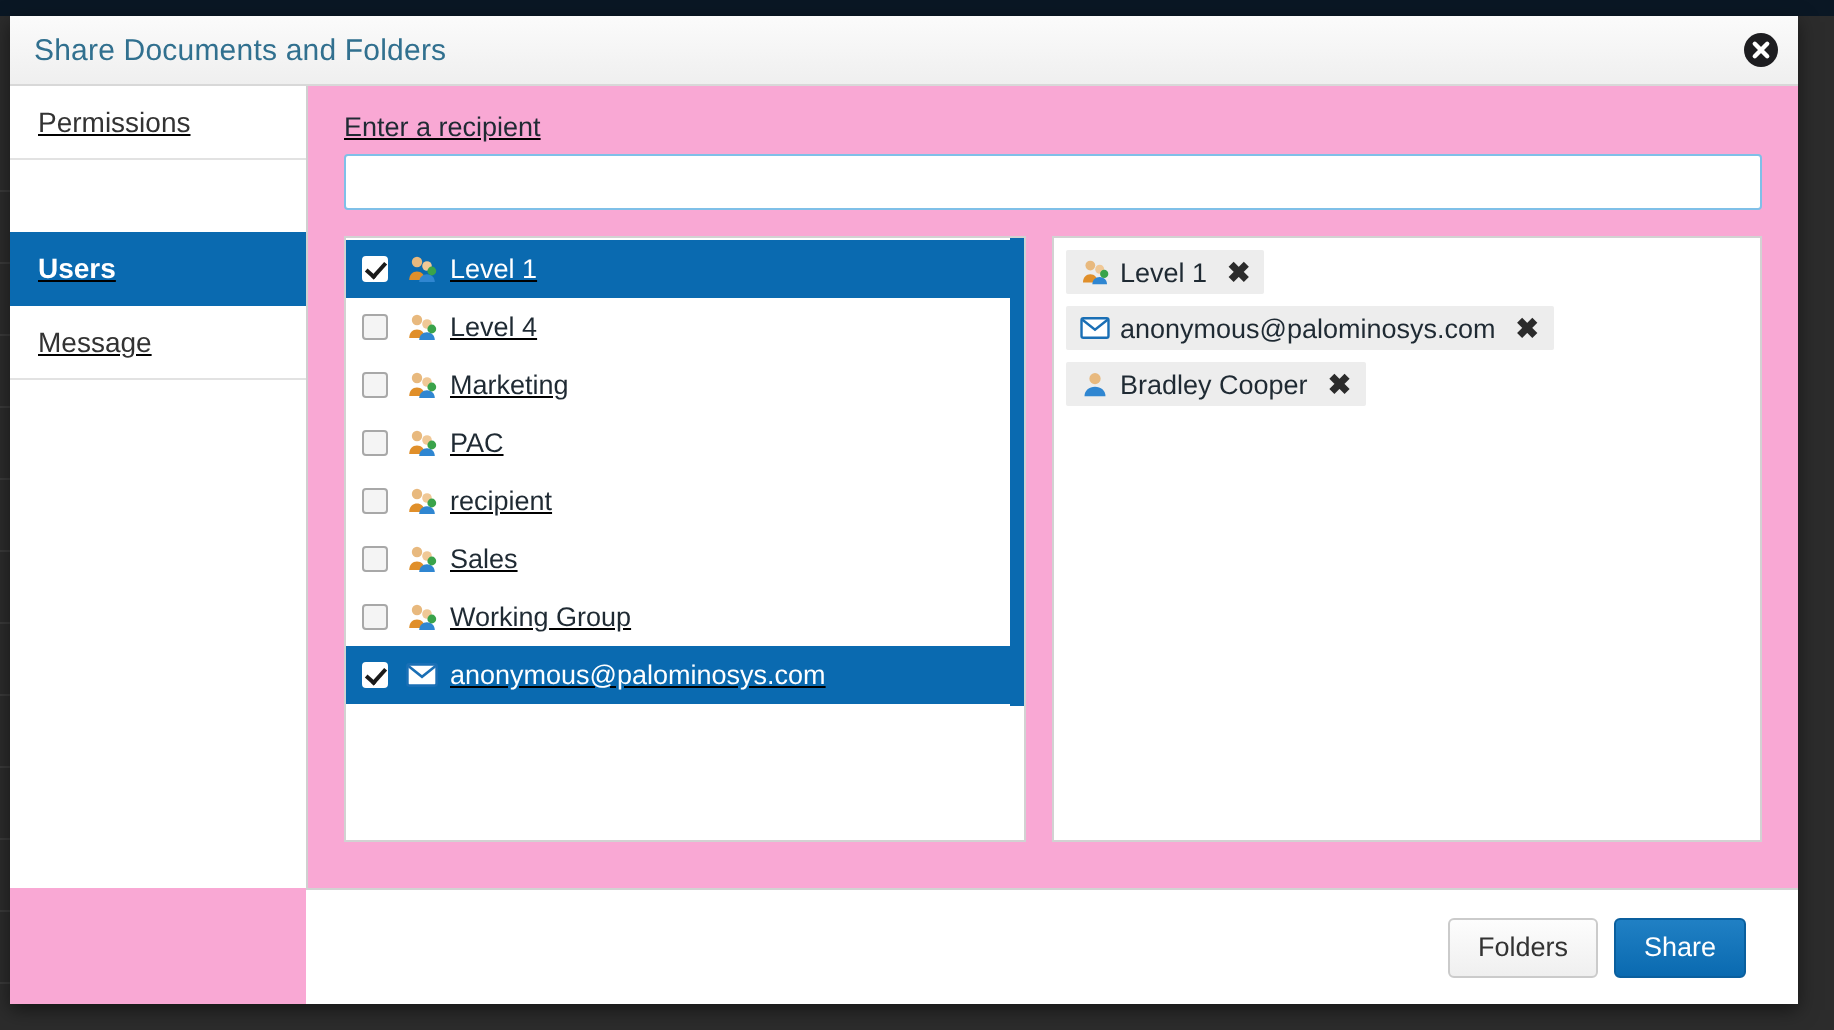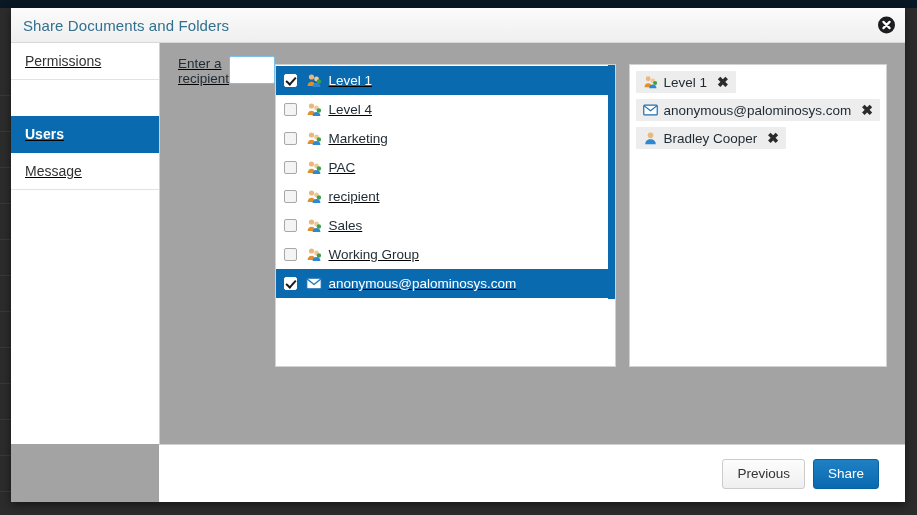--- a/index.html
+++ b/index.html
@@ -28,23 +28,23 @@
     position: absolute; left: 0; top: 60px; width: 12px; height: 430px;
   }
   .backdrop .ghost-rows div {
     height: 35px;
     border-bottom: 1px solid #3a3a3a;
   }
 
   
   .modal {
     position: absolute;
-    left: 11px; top: 8px;
+    left: 5px; top: 8px;
     width: 894px; height: 494px;
-    background: #a3a3a3;
+    background: #f9a8d4;
     box-shadow: 0 3px 9px rgba(0,0,0,.5);
     display: flex; flex-direction: column;
   }
   .modal-header {
     position: relative;
     height: 34px;
     flex: 0 0 34px;
     background: linear-gradient(to bottom, #fbfbfb 0%, #efefef 100%);
     border-bottom: 1px solid #d8d8d8;
     display: flex; align-items: center;
@@ -101,21 +101,21 @@
     margin-top: 36px;
   }
 
   
   .content {
     flex: 1 1 auto;
     position: relative;
     padding: 13px 18px 0 18px;
     min-width: 0;
     display: flex;
-    flex-direction: row;
+    flex-direction: column;
   }
   .field-label {
     font-size: 13.5px;
     color: #1f2a33;
     margin-bottom: 6px;
   }
   .recipient-input {
     width: 100%;
     height: 28px;
     box-sizing: border-box;
@@ -123,21 +123,21 @@
     border-radius: 2px;
     background: #fff;
     padding: 0 7px;
     font-size: 13.5px;
     color: #222;
     outline: none;
     font-family: "Liberation Sans", sans-serif;
   }
 
   .panels {
-    margin-top: 8px;
+    margin-top: 13px;
     display: flex;
     gap: 13px;
     height: 303px;
     justify-content: space-between;
   }
   .panel {
     border: 1px solid #d2d2d2;
     background: #fff;
     box-sizing: border-box;
     position: relative;
@@ -492,18 +492,18 @@
                 <span class="chip-remove">✖</span>
               </span>
             </div>
 
           </div>
         </div>
       </div>
     </div>
 
     <div class="modal-footer">
-      <button class="btn default">Previous</button>
+      <button class="btn default">Folders</button>
       <button class="btn primary">Share</button>
     </div>
 
   </div>
 </div>
 
 </body></html>

